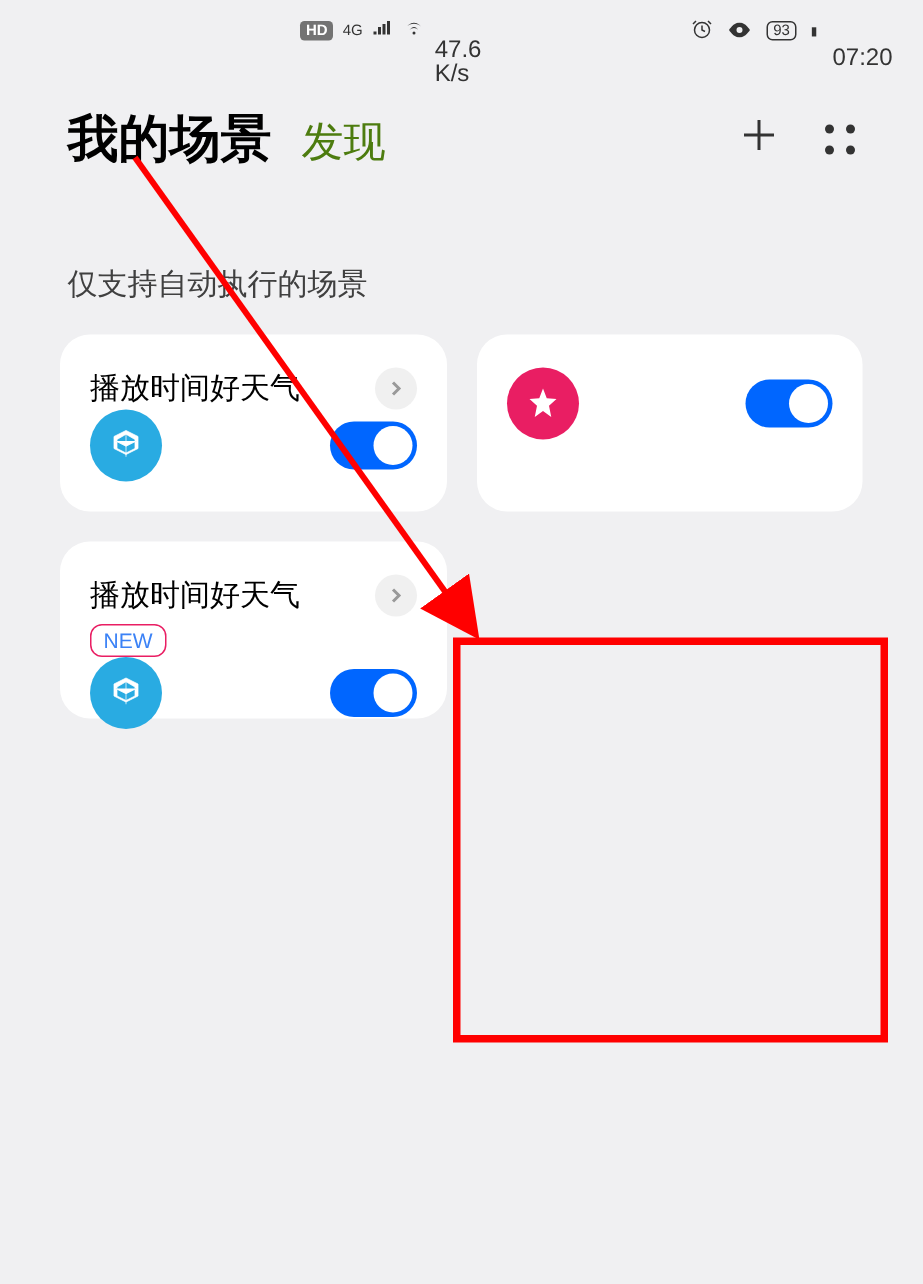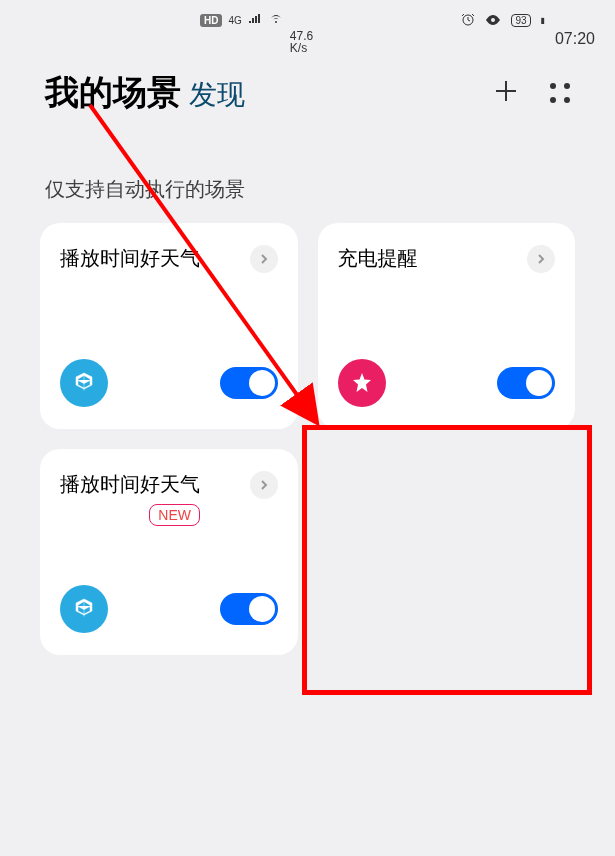--- a/index.html
+++ b/index.html
@@ -33,38 +33,38 @@
       gap: 10px;
     }
     .hd-badge {
       background: #737373;
       color: #fff;
       border-radius: 3px;
       padding: 1px 4px;
       font-size: 10px;
       font-weight: bold;
     }
-    .speed { font-size: 12px; line-height: 1; margin-top: 44px; }
+    .speed { font-size: 16px; line-height: 1; margin-top: 44px; }
     .battery-badge {
       border: 1px solid #333;
       border-radius: 4px;
       padding: 0 3px;
       font-size: 10px;
     }
     .clock { font-size: 16px; font-weight: 500; margin-top: 38px; }
     
     .header {
       display: flex;
       align-items: center;
       padding: 30px 45px 20px;
       justify-content: space-between;
     }
-    .header-tabs { display: flex; align-items: baseline; gap: 8px; }
+    .header-tabs { display: flex; align-items: baseline; gap: 20px; }
     .tab-active { font-size: 34px; font-weight: 600; color: #000; }
-    .tab-inactive { font-size: 28px; color: #0c4a6e; }
+    .tab-inactive { font-size: 28px; color: #4d7c0f; }
     .header-actions { display: flex; align-items: center; gap: 30px; }
     .plus-icon { font-size: 34px; font-weight: 300; color: #333; }
     .dots-icon {
       display: grid;
       grid-template-columns: 1fr 1fr;
       gap: 8px;
       width: 20px;
       height: 20px;
     }
     .dots-icon span {
@@ -81,26 +81,25 @@
       display: grid;
       grid-template-columns: 1fr 1fr;
       gap: 20px;
       padding: 0 40px;
     }
     
     .card {
       background: #fff;
       border-radius: 20px;
       padding: 22px 20px;
-      height: 206px;
+      height: 118px;
       display: flex;
       flex-direction: column;
       justify-content: space-between;
       position: relative;
-      text-align: right;
     }
     .card-header {
       display: flex;
       justify-content: space-between;
       align-items: flex-start;
     }
     .card-title {
       font-size: 20px;
       font-weight: 500;
       color: #000;
@@ -139,21 +138,21 @@
       position: absolute;
       right: 3px; top: 3px;
       width: 26px; height: 26px;
       background: #fff;
       border-radius: 50%;
     }
     
     .new-badge {
       display: inline-block;
       border: 1.5px solid #e91e63;
-      color: #ef4444;
+      color: #3b82f6;
       border-radius: 8px;
       padding: 2px 8px;
       font-size: 14px;
       font-weight: 500;
       margin-top: 6px;
     }
     
     .highlight-box {
       position: absolute;
       border: 5px solid #ff0000;
@@ -248,28 +247,20 @@
       <span class="scene-icon blue">
         <svg width="24" height="24" viewBox="0 0 24 24">
             <path d="M12 2l8 4v8l-8 4-8-4V6l8-4zm0 2.5L6 8v6l6 3 6-3V8l-6-3.5z M12 4.5v15M5 9l7 3.5 7-3.5" fill="#fff" stroke="#fff" stroke-width="0.5"></path>
           </svg>
       </span>
       <span class="toggle"></span>
     </div>
   </div>
 
   <div class="card">
-    <div class="card-header">
-      <span class="card-title">充电提醒</span>
-      <span class="chevron-circle">
-        <svg width="10" height="12" viewBox="0 0 10 12">
-            <path d="M3 2l4 4-4 4" stroke="#999" stroke-width="2" fill="none"></path>
-          </svg>
-      </span>
-    </div>
     <div class="card-footer">
       <span class="scene-icon pink">
         <svg width="24" height="24" viewBox="0 0 24 24">
             <path d="M12 2l2.5 6.5L21 9l-5 4.5L17.5 21 12 17l-5.5 4L8 13.5 3 9l6.5-.5L12 2z" fill="#fff"></path>
           </svg>
       </span>
       <span class="toggle"></span>
     </div>
   </div>
 

